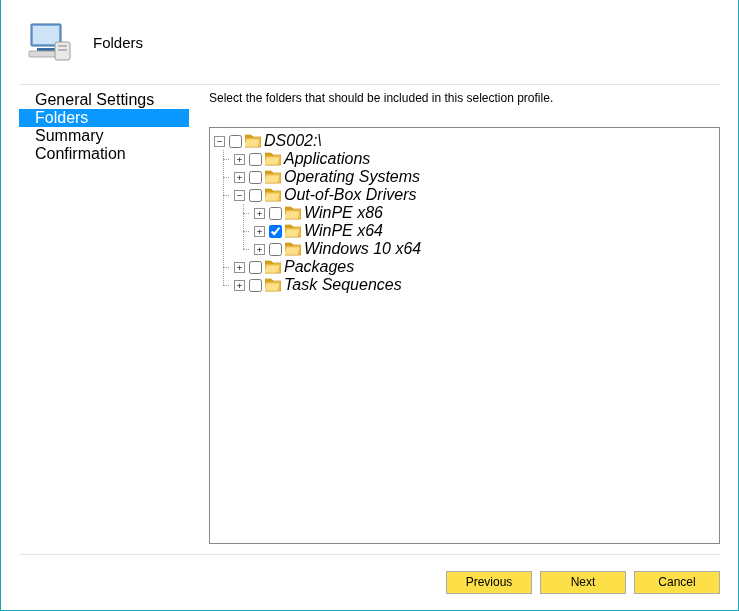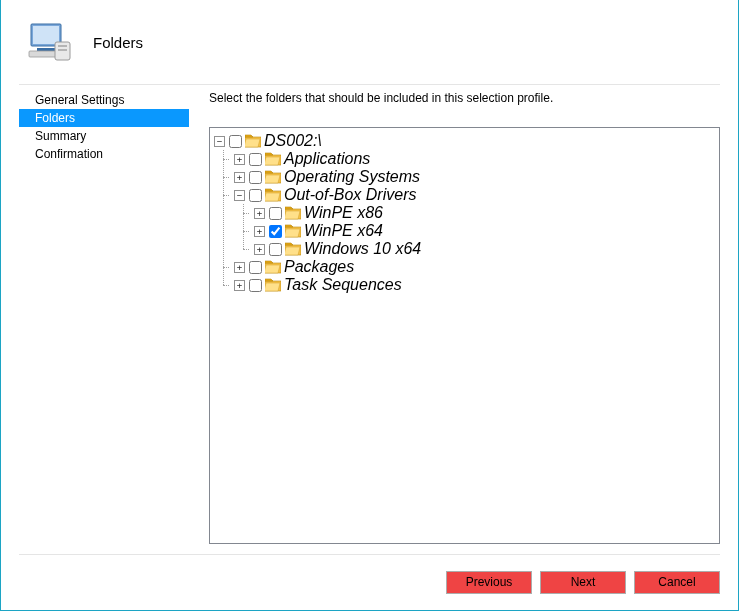--- a/index.html
+++ b/index.html
@@ -81,21 +81,21 @@
     display: flex;
     border-top: 1px solid #e5e5e5;
     min-height: 0;
   }
   .sidebar {
     width: 170px;
     padding-top: 6px;
   }
   .sidebar-item {
     padding: 1px 8px 1px 16px;
-    font-size: 12px;
+    font-size: 16px;
     color: #000;
     cursor: pointer;
     line-height: 16px;
   }
   .sidebar-item.selected {
     background: #0a98fe;
     color: #fff;
   }
   .main {
     flex: 1 1 auto;
@@ -124,21 +124,21 @@
   .button-row {
     display: flex;
     justify-content: flex-end;
     gap: 8px;
     padding: 16px 0 4px 0;
   }
   .btn {
     min-width: 86px;
     height: 23px;
     border: 1px solid #acacac;
-    background: #ef4444;
+    background: #fde047;
     font-size: 12px;
     text-align: center;
     line-height: 21px;
     cursor: pointer;
     color: #000;
     font-family: "Segoe UI", Tahoma, sans-serif;
     padding:0;
   }
 
   

